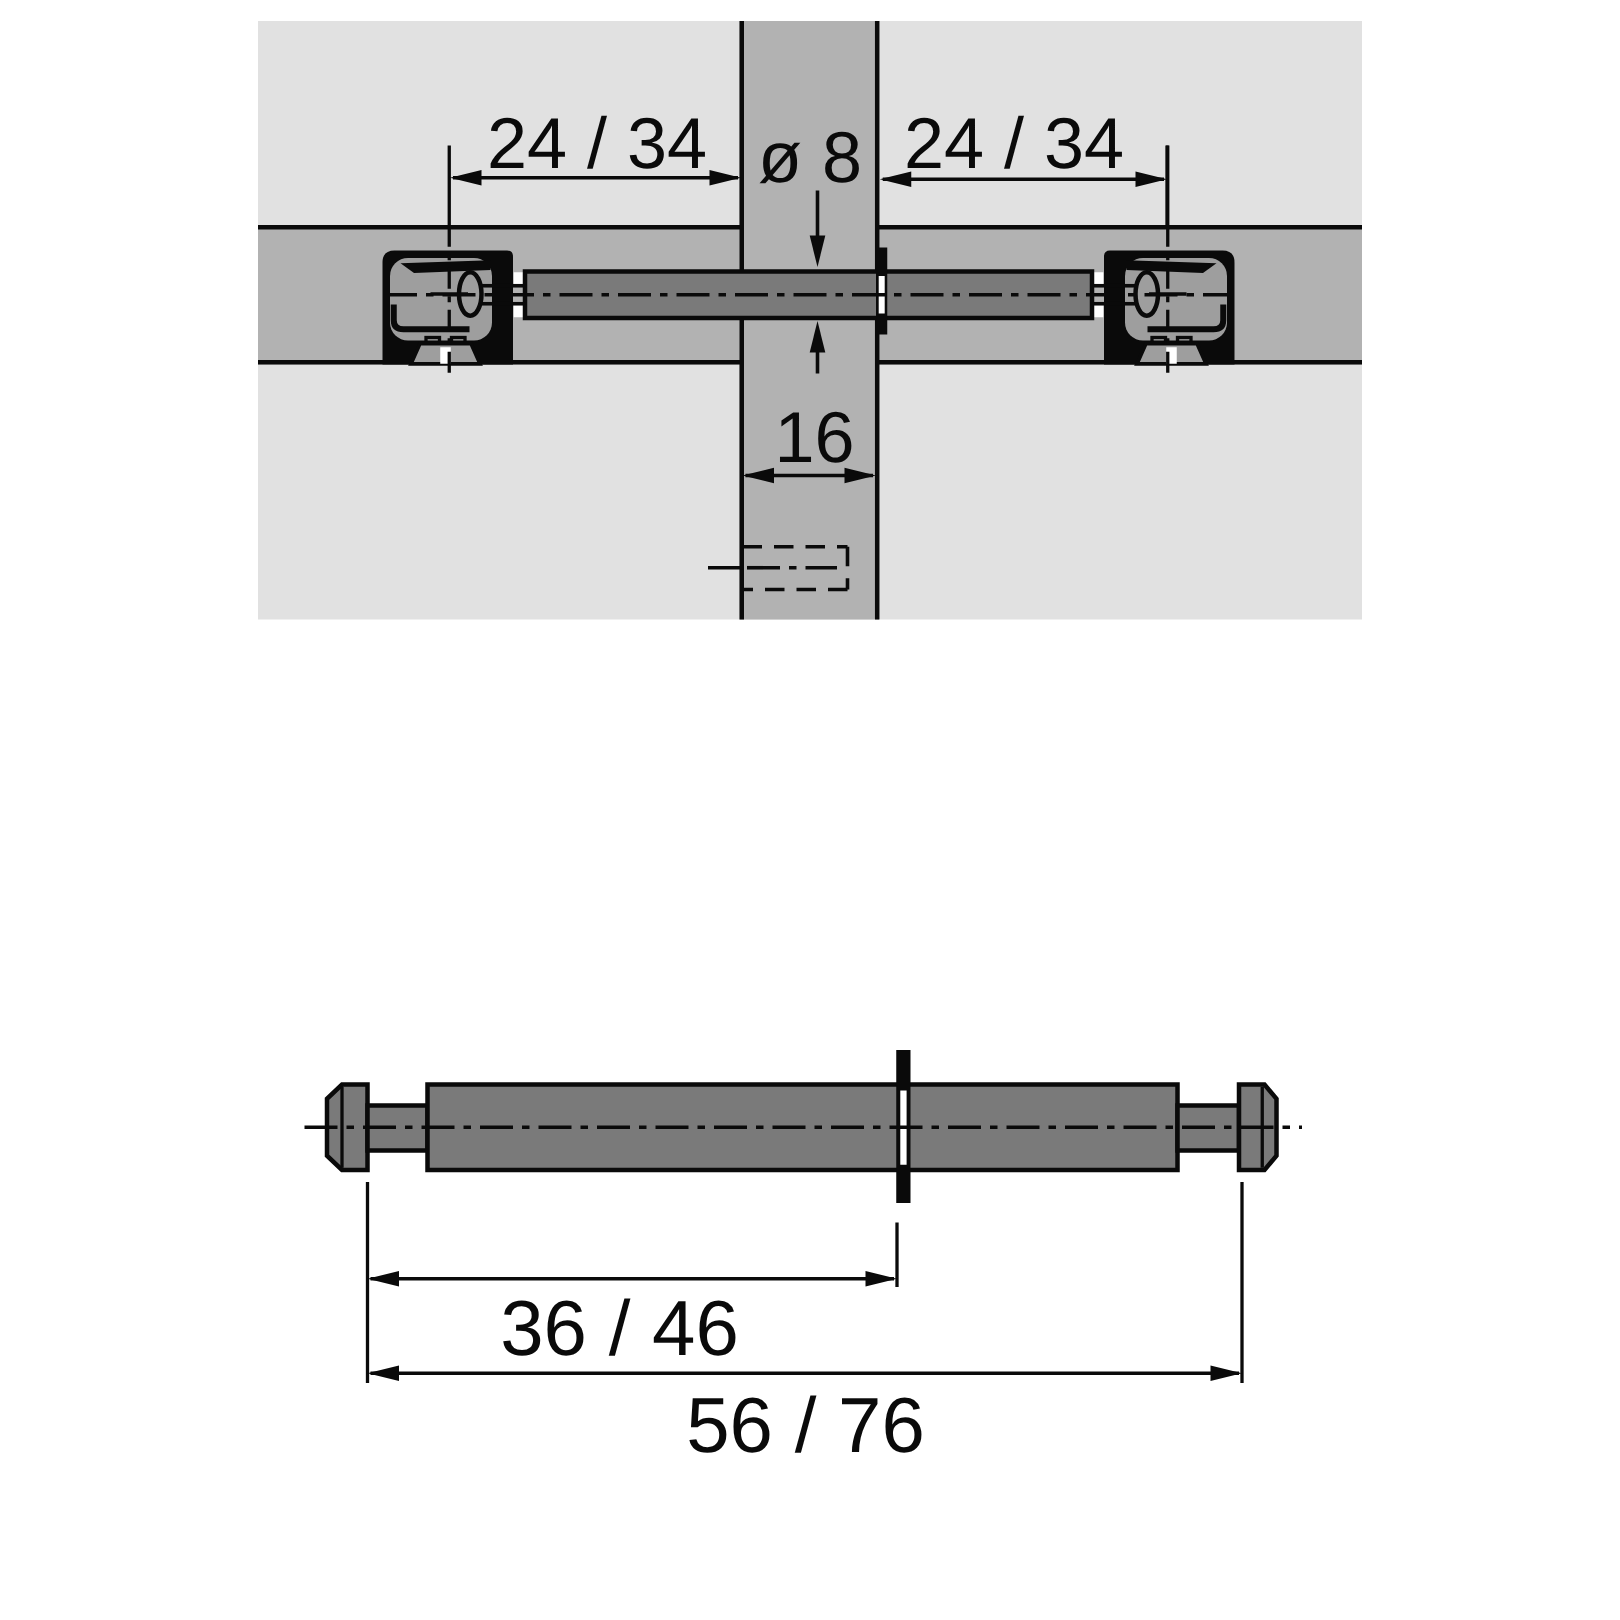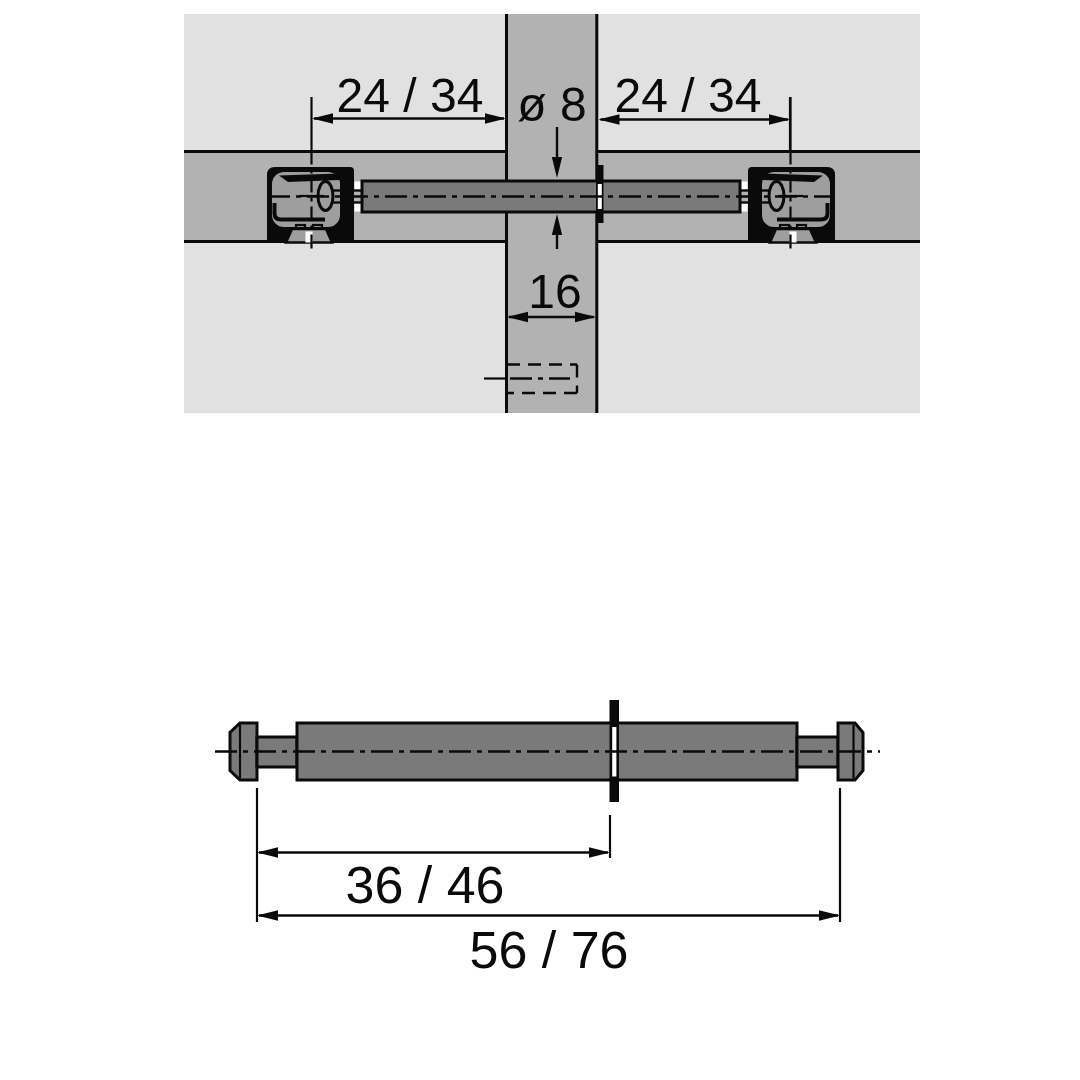--- a/index.html
+++ b/index.html
@@ -1,16 +1,16 @@
 <!DOCTYPE html>
 <html><head>
 <meta charset="utf-8">
 <style>
   html,body{margin:0;padding:0;background:#ffffff;}
-  #stage{position:relative;width:1068px;height:1080px;background:#ffffff;overflow:hidden;margin-left:12px;}
+  #stage{position:relative;width:1068px;height:1080px;background:#ffffff;overflow:hidden;}
   svg{display:block;}
   .fill-light{fill:#e1e1e1;}
   .fill-mid{fill:#b2b2b2;}
   .fill-metal{fill:#7a7a7a;}
   .fill-cam{fill:#9e9e9e;}
   .fill-black{fill:#0a0a0a;}
   .fill-white{fill:#ffffff;}
   .ol3{stroke:#0a0a0a;stroke-width:3;fill:none;}
   .ol3f{stroke:#0a0a0a;stroke-width:3;}
   .thin{stroke:#0a0a0a;stroke-width:2.2;fill:none;}

